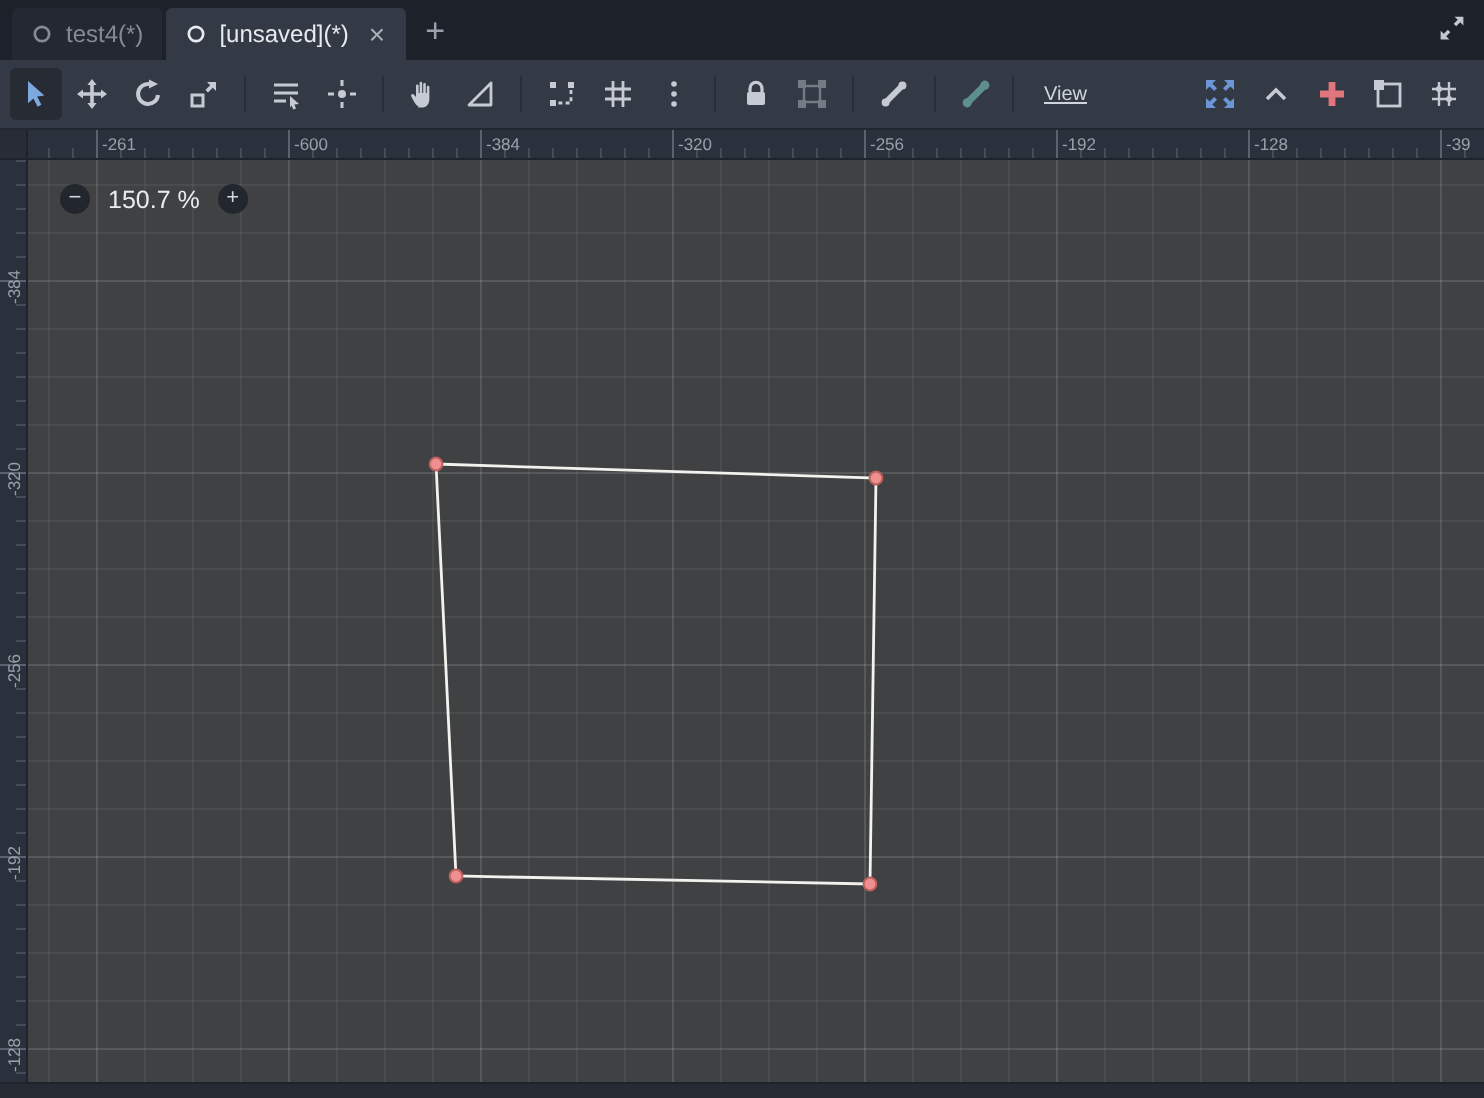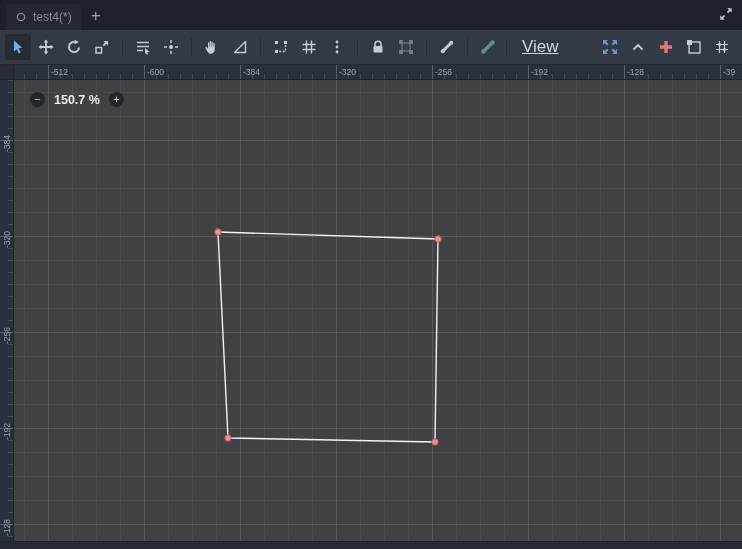--- a/index.html
+++ b/index.html
@@ -40,21 +40,21 @@
   .tbtn {
     width: 26px; height: 26px; border-radius: 3px; display: flex;
     align-items: center; justify-content: center; color: #c6cbd3; cursor: default;
   }
   .tbtn svg { display: block; }
   .tbtn.active { background: #262b34; }
   .tbtn.disabled { opacity: .45; }
   .tsep { width: 1px; height: 18px; background: #272c36; margin: 0 5px; flex: 0 0 auto; }
   .view-btn {
     height: 26px; display: flex; align-items: center; padding: 0 10px;
-    color: #d0d5dc; font-size: 17px; border-radius: 3px; text-decoration: underline;
+    color: #d0d5dc; font-size: 10px; border-radius: 3px; text-decoration: underline;
   }
 
   
   .workspace {
     flex: 1 1 auto; display: grid;
     grid-template-columns: 14px 1fr;
     grid-template-rows: 15px 1fr 8px;
     position: relative;
   }
   .corner { background: #272c36; border-right: 1px solid #1f242c; border-bottom: 1px solid #1f242c; }
@@ -95,36 +95,45 @@
   }
   .poly { position: absolute; left: 0; top: 0; }
   .h-scroll { grid-column: 1 / 3; background: #262b33; border-top: 1px solid #1f242c; }
 
   
   .zoom { position: absolute; left: 16px; top: 12px; display: flex; align-items: center; gap: 9px; }
   .zoom-btn {
     width: 15px; height: 15px; border-radius: 50%; background: #22262d; color: #d3d8de;
     font-size: 11px; line-height: 1; display: flex; align-items: center; justify-content: center;
   }
-  .zoom-value { color: #eaecef; font-size: 12.5px; font-weight: bold; }
+  .zoom-value { color: #eaecef; font-size: 12.5px; }
 </style>
 </head>
 <body>
 
 <div id="app">
 
   <div class="tab-bar">
     <div style="display:flex;align-items:flex-end;">
         <div class="tab">
           <span class="tab-icon">
             <svg viewBox="0 0 16 16" width="12" height="12">
               <circle cx="8" cy="8" r="4.8" fill="none" stroke="currentColor" stroke-width="1.8"></circle>
             </svg>
           </span>
           <span class="tab-label">test4(*)</span>
+        </div>
+        <div class="tab active">
+          <span class="tab-icon">
+            <svg viewBox="0 0 16 16" width="12" height="12">
+              <circle cx="8" cy="8" r="4.8" fill="none" stroke="currentColor" stroke-width="1.8"></circle>
+            </svg>
+          </span>
+          <span class="tab-label">[unsaved](*)</span>
+          <span class="tab-close">×</span>
         </div>
       </div>
     <div class="add-tab">+</div>
     <div class="expand-btn">
       <span><svg viewBox="0 0 16 16" width="14" height="14">
             <g fill="currentColor">
               <path d="M9.5 1.5 H14.5 V6.5 L12.7 4.7 L10.4 7 L9 5.6 L11.3 3.3 Z"></path>
               <path d="M6.5 14.5 H1.5 V9.5 L3.3 11.3 L5.6 9 L7 10.4 L4.7 12.7 Z"></path>
             </g>
           </svg></span>
@@ -308,21 +317,21 @@
               <circle cx="10.5" cy="10.5" r="1.5" fill="currentColor"></circle>
             </svg>
           </span>
         </div>
       </div>
   </div>
 
   <div class="workspace">
     <div class="corner"></div>
     <div class="h-ruler">
-        <span class="h-label" style="left: 37px;">-512</span>
+        <span class="h-label" style="left: 37px;">-261</span>
         <span class="h-label" style="left: 133px;">-600</span>
         <span class="h-label" style="left: 229px;">-384</span>
         <span class="h-label" style="left: 325px;">-320</span>
         <span class="h-label" style="left: 421px;">-256</span>
         <span class="h-label" style="left: 517px;">-192</span>
         <span class="h-label" style="left: 613px;">-128</span>
         <span class="h-label" style="left: 709px;">-39</span>
       </div>
     <div class="v-ruler">
         <span class="v-label" style="top: 72px;">-384</span>

